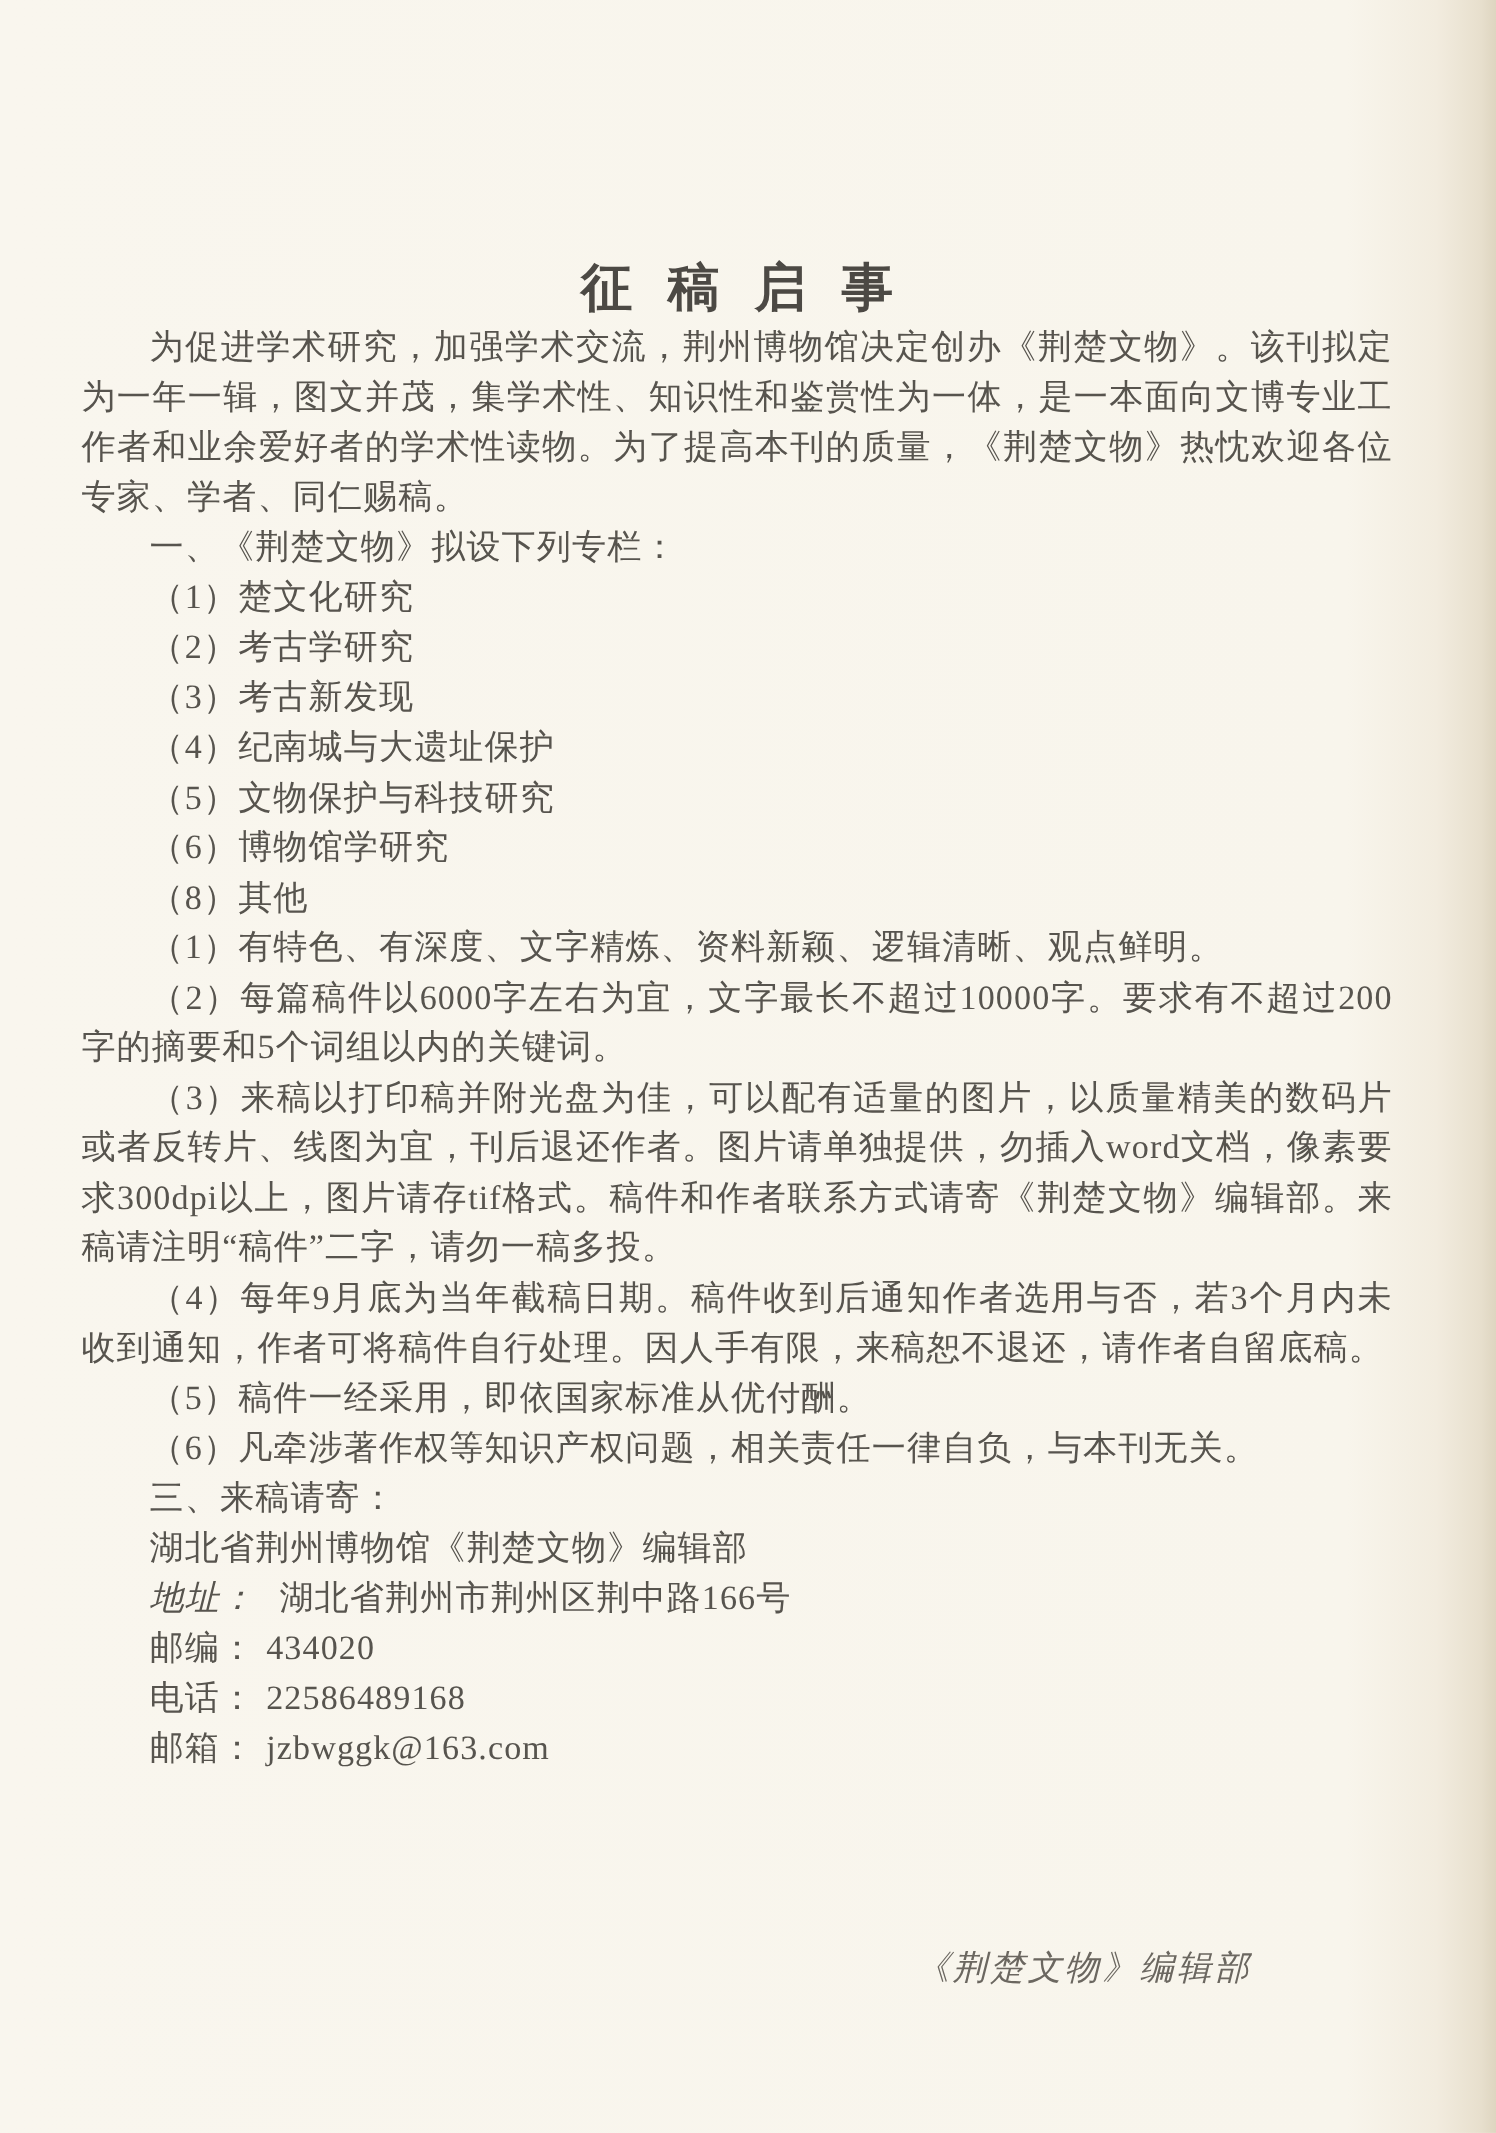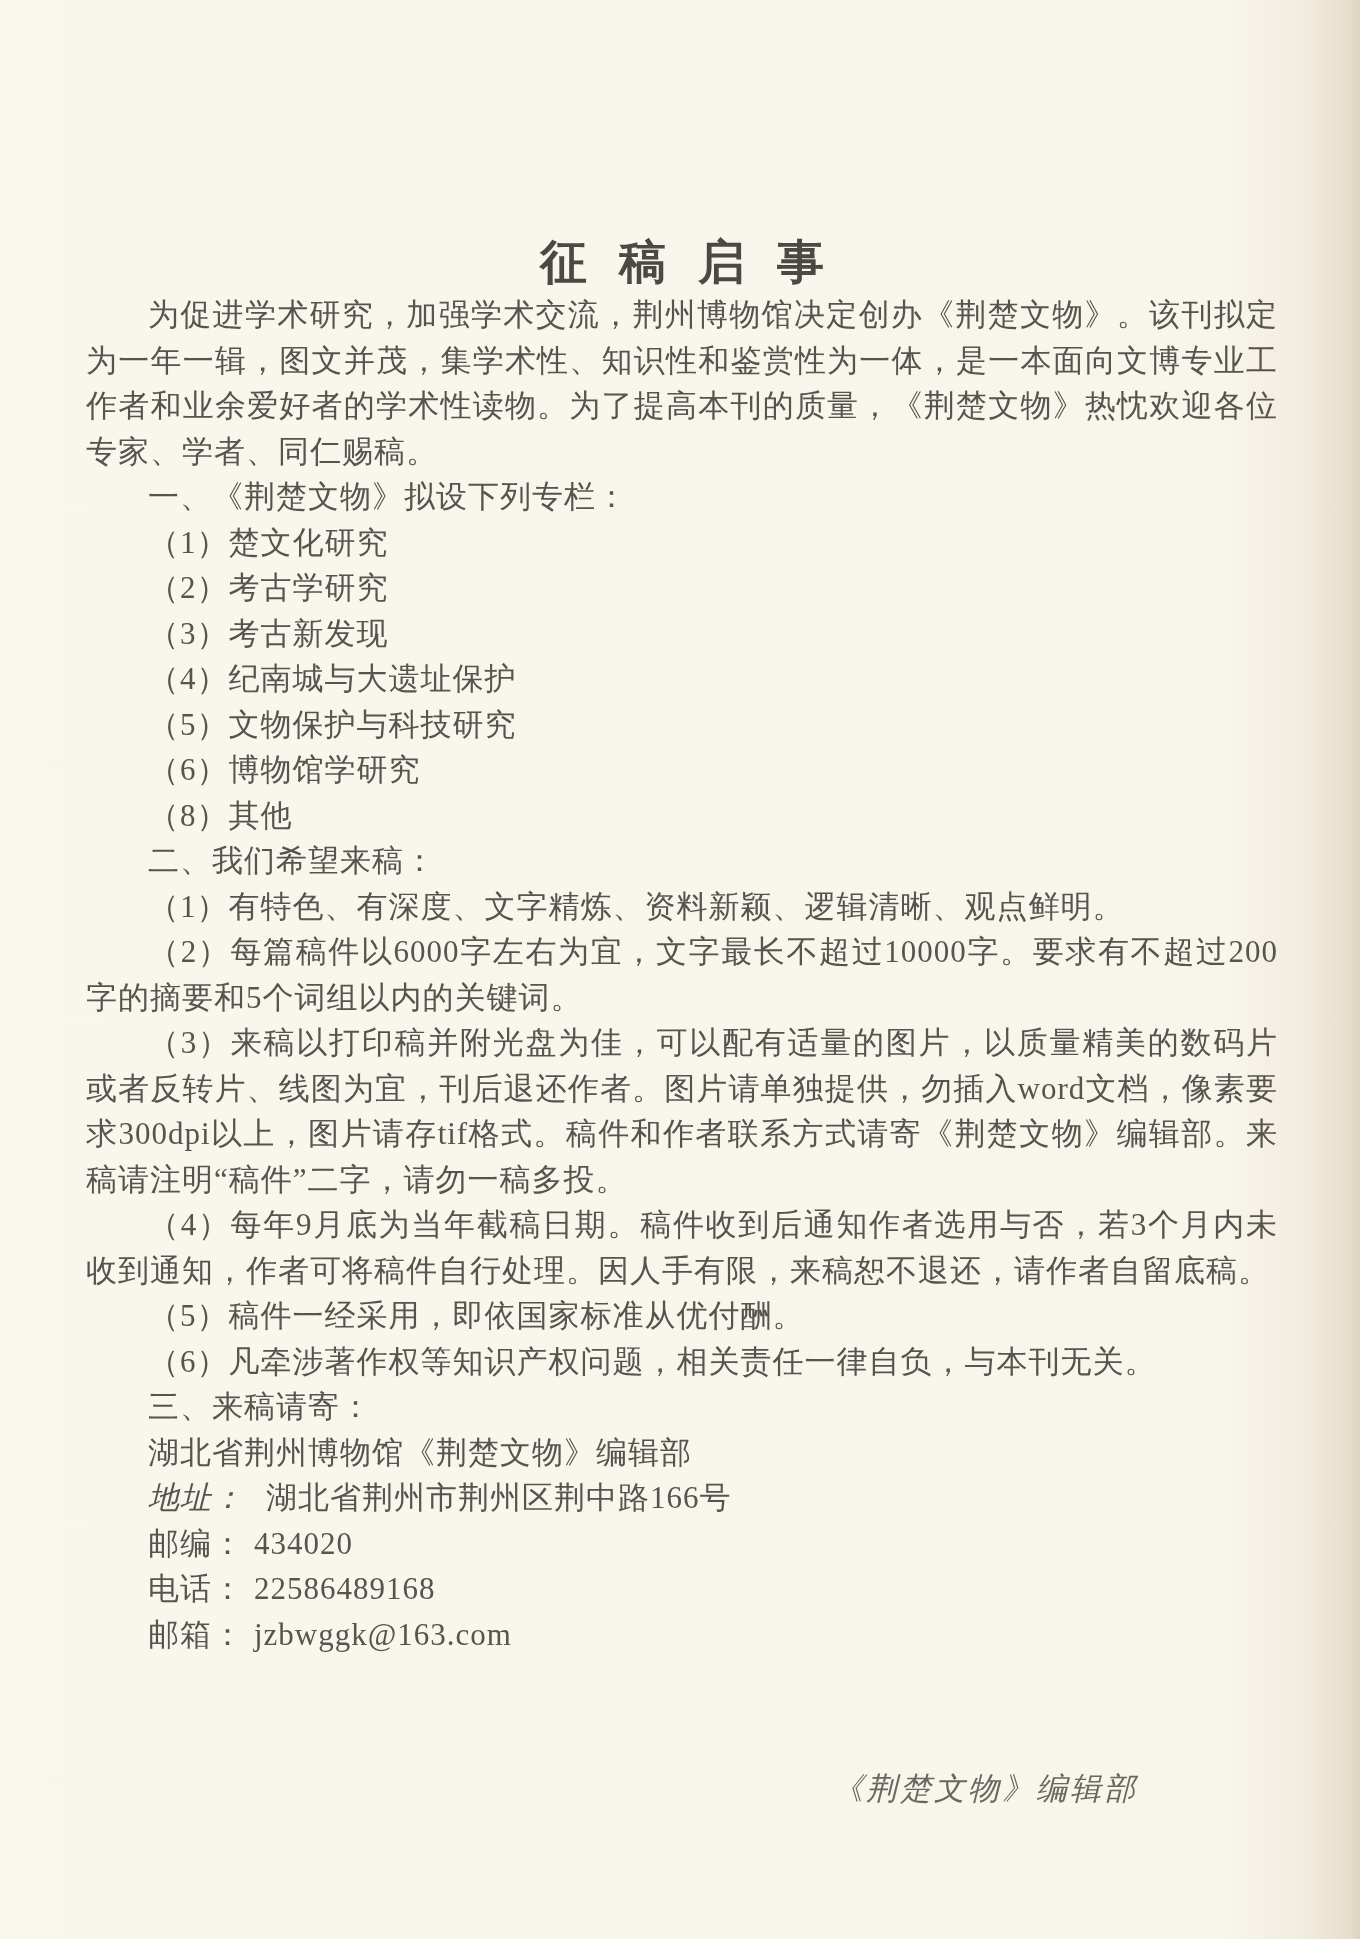--- a/index.html
+++ b/index.html
@@ -8,21 +8,21 @@
     width:1360px;height:1939px;
     background:
       linear-gradient(to right, #f9f6ee 0%, #f8f5ec 90%, #f2ecdf 96%, #e7dfcd 99%, #ded5c0 100%),
       #f8f5ec;
     font-family:"Liberation Serif","DejaVu Serif",serif;
     color:#57544e;
     overflow:hidden;
   }
   .content{
     position:absolute;
-    left:86px;
+    left:74px;
     width:1192px;
     top:0;
   }
   .doc-title{
     margin:232px 0 0 0;
     text-align:center;
     font-size:47px;
     font-weight:600;
     letter-spacing:32px;
     padding-left:32px; 
@@ -70,21 +70,20 @@
 
       <p class="indent">一、《荆楚文物》拟设下列专栏：</p>
       <p class="indent">（1）楚文化研究</p>
       <p class="indent">（2）考古学研究</p>
       <p class="indent">（3）考古新发现</p>
       <p class="indent">（4）纪南城与大遗址保护</p>
       <p class="indent">（5）文物保护与科技研究</p>
       <p class="indent">（6）博物馆学研究</p>
       <p class="indent">（8）其他</p>
 
-      <p class="indent">二、我们希望来稿：</p>
       <p class="indent">（1）有特色、有深度、文字精炼、资料新颖、逻辑清晰、观点鲜明。</p>
       <p class="indent">（2）每篇稿件以6000字左右为宜，文字最长不超过10000字。要求有不超过200字的摘要和5个词组以内的关键词。</p>
       <p class="indent">（3）来稿以打印稿并附光盘为佳，可以配有适量的图片，以质量精美的数码片或者反转片、线图为宜，刊后退还作者。图片请单独提供，勿插入word文档，像素要求300dpi以上，图片请存tif格式。稿件和作者联系方式请寄《荆楚文物》编辑部。来稿请注明“稿件”二字，请勿一稿多投。</p>
       <p class="indent">（4）每年9月底为当年截稿日期。稿件收到后通知作者选用与否，若3个月内未收到通知，作者可将稿件自行处理。因人手有限，来稿恕不退还，请作者自留底稿。</p>
       <p class="indent">（5）稿件一经采用，即依国家标准从优付酬。</p>
       <p class="indent">（6）凡牵涉著作权等知识产权问题，相关责任一律自负，与本刊无关。</p>
 
       <p class="indent">三、来稿请寄：</p>
 
       <p class="indent">湖北省荆州博物馆《荆楚文物》编辑部</p>

